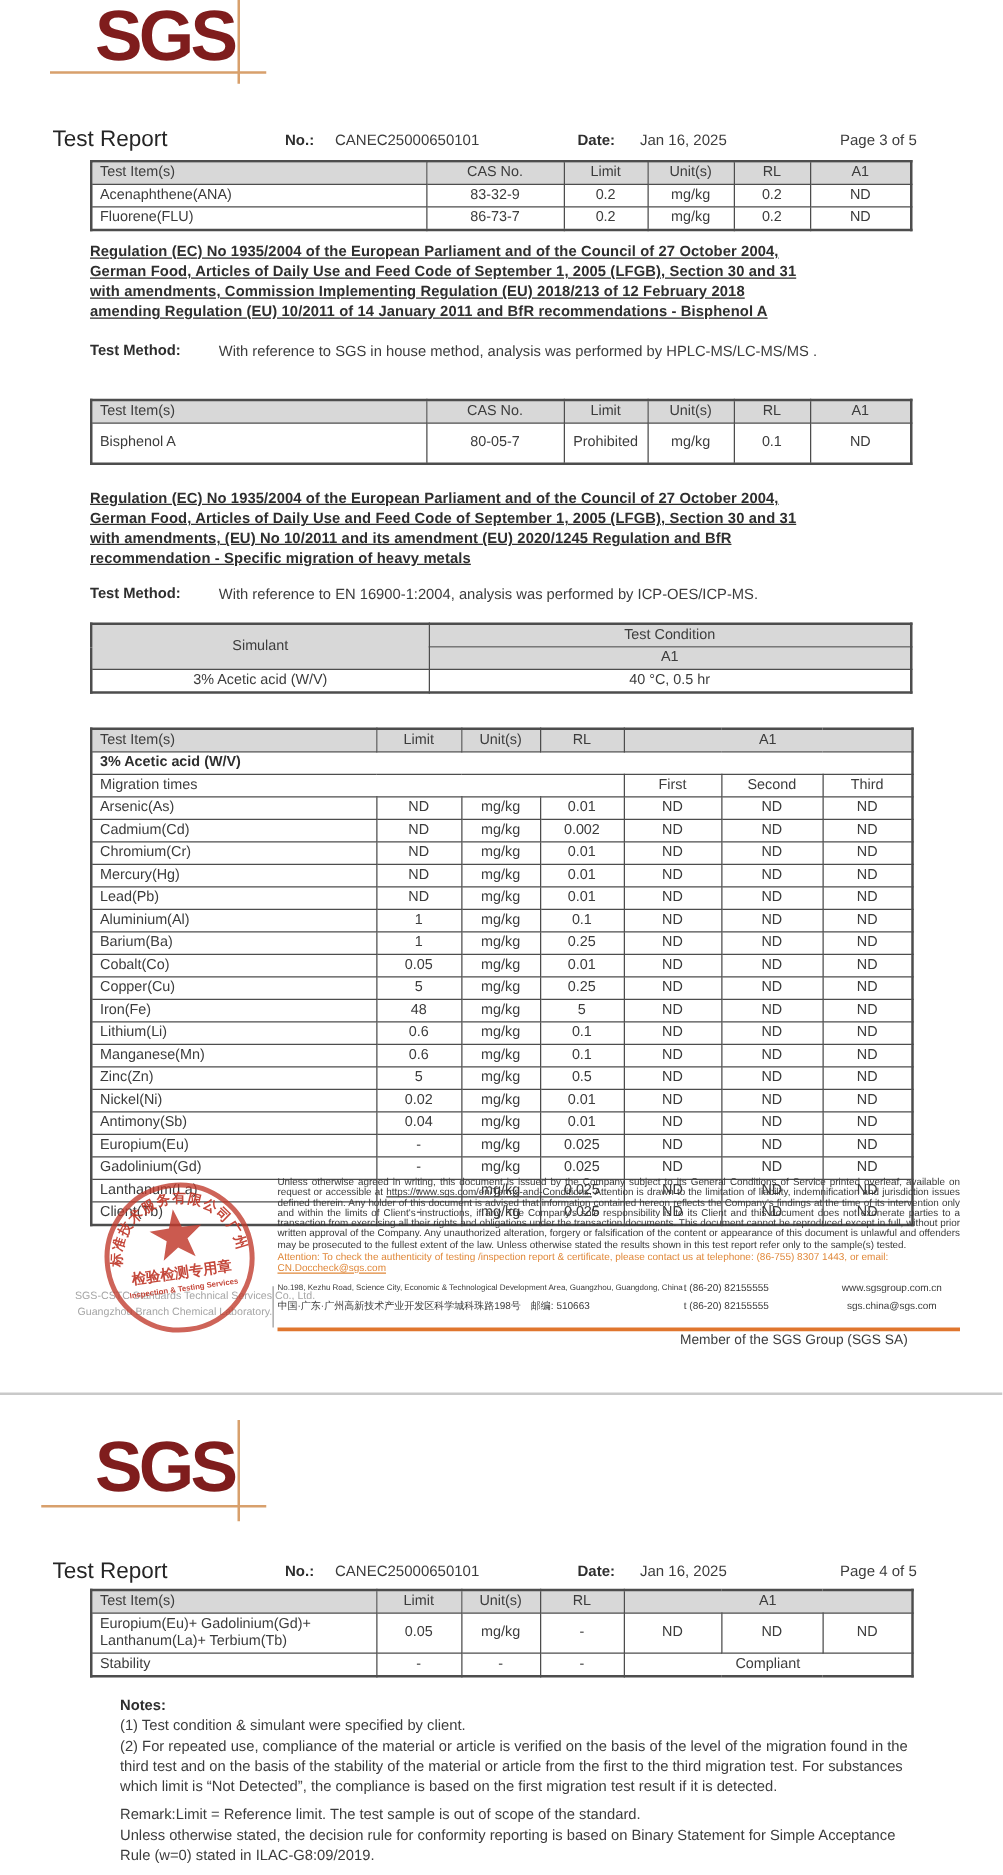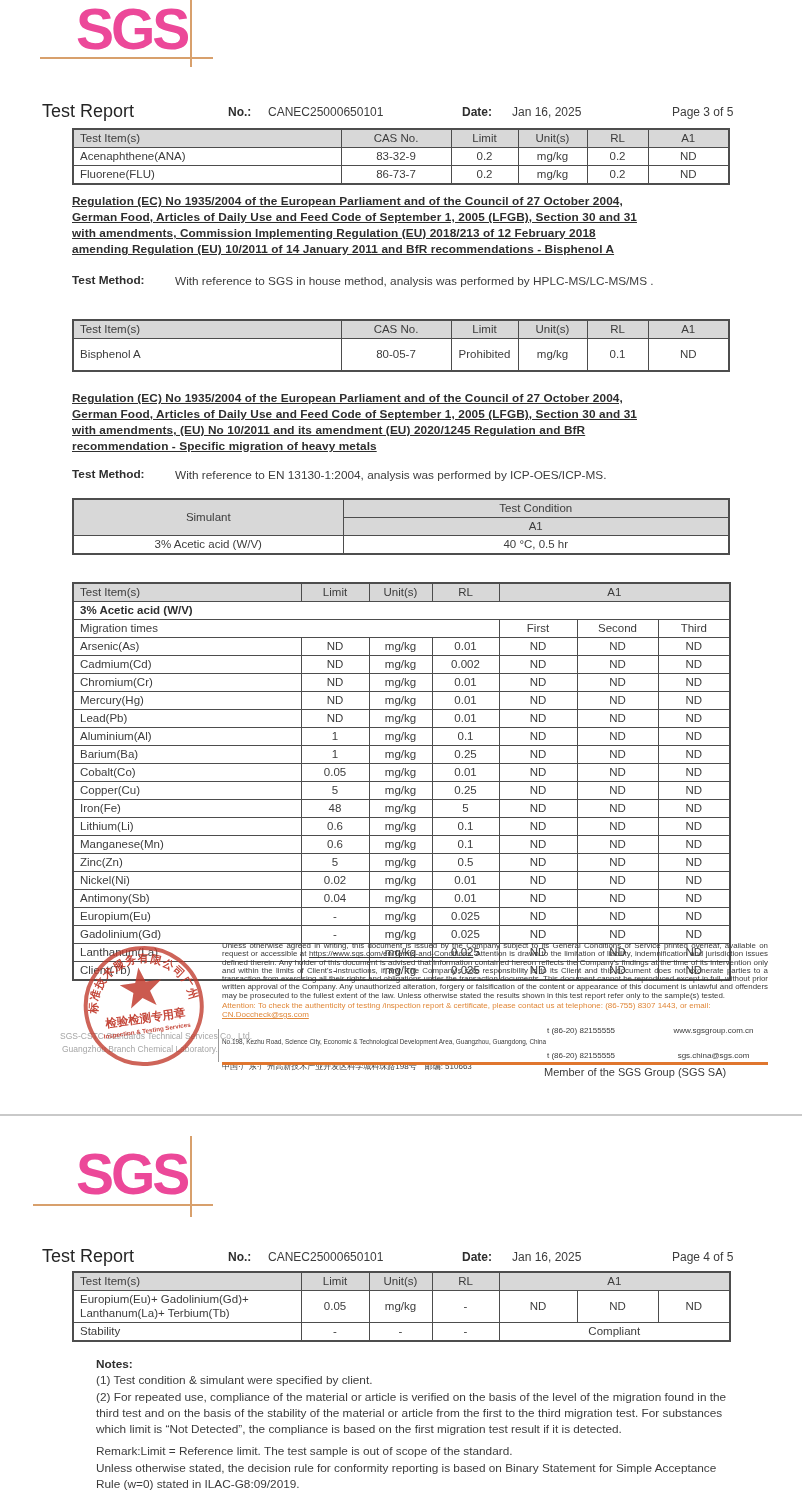--- a/index.html
+++ b/index.html
@@ -3,21 +3,21 @@
 <meta charset="utf-8">
 <style>
   html,body{margin:0;padding:0;}
   body{
     width:802px;height:1500px;position:relative;overflow:hidden;
     background:#ffffff;color:#2e2e2e;
     font-family:"Liberation Sans","DejaVu Sans",sans-serif;
   }
   .abs{position:absolute;}
   
-  .sgs-text{position:absolute;font-size:57px;font-weight:bold;color:#ec4899;
+  .sgs-text{position:absolute;font-size:57px;font-weight:bold;color:#7f1d1d;
     letter-spacing:-3px;line-height:1;font-family:"Liberation Sans",sans-serif;}
   .logo-hline{position:absolute;height:2px;background:#d8a06c;}
   .logo-vline{position:absolute;width:2px;background:#d8a06c;}
   
   .rh-title{position:absolute;font-size:18px;font-weight:normal;color:#252525;top:0;}
   .rh-label{position:absolute;font-size:12px;font-weight:bold;top:4px;}
   .rh-value{position:absolute;font-size:12px;top:4px;color:#3c3c3c;}
   
   table{border-collapse:collapse;table-layout:fixed;position:absolute;}
   td{border:1px solid #4d4d4d;font-size:11.5px;color:#3c3c3c;text-align:center;
@@ -31,21 +31,21 @@
   .reg-line{font-size:11.8px;font-weight:bold;line-height:16px;
     text-decoration:underline;color:#2e2e2e;letter-spacing:.1px;}
   .tm-label{position:absolute;left:72px;font-size:11.8px;font-weight:bold;}
   .tm-text{position:absolute;left:175px;width:522px;font-size:11.8px;line-height:16px;color:#3c3c3c;}
   
   .disc-block{position:absolute;left:222px;top:942px;width:546px;}
   .disc{font-size:7.9px;line-height:8.3px;text-align:justify;color:#3a3a3a;margin:0;}
   .attn{font-size:8px;line-height:8.7px;color:#e0883a;font-weight:normal;margin:2px 0 0 0;}
   .link{text-decoration:underline;}
   .addr-row{display:flex;font-size:8px;color:#3a3a3a;line-height:13px;margin-top:1px;}
-  .addr-c1{width:325px;font-size:6.4px;white-space:nowrap;overflow:hidden;margin-top:11px;}
+  .addr-c1{width:325px;font-size:6.4px;white-space:nowrap;overflow:hidden;}
   .addr-c1.cn{font-size:8px;}
   .addr-c2{width:112px;}
   .addr-c3{flex:1;text-align:center;}
   .footer-rule{position:absolute;left:222px;top:1062px;width:546px;height:3px;background:#e0762e;}
   .addr-vline{position:absolute;left:218px;top:1029px;width:1px;height:33px;background:#9a9a9a;}
   .member{position:absolute;left:544px;top:1066px;font-size:11px;color:#3c3c3c;}
   .company-gray{position:absolute;font-size:8.5px;color:#a6a6a6;white-space:nowrap;}
   .stamp-wrap{position:absolute;left:80px;top:942px;transform:rotate(-8deg);opacity:.92;}
   .page-divider{position:absolute;left:0;top:1114px;width:802px;height:2px;background:#c9c9c9;}
   
@@ -154,21 +154,21 @@
 
 <div class="abs" style="left:72px;top:390px;width:650px;">
   <div class="reg-line">Regulation (EC) No 1935/2004 of the European Parliament and of the Council of 27 October 2004,</div>
   <div class="reg-line">German Food, Articles of Daily Use and Feed Code of September 1, 2005 (LFGB), Section 30 and 31</div>
   <div class="reg-line">with amendments, (EU) No 10/2011 and its amendment (EU) 2020/1245 Regulation and BfR</div>
   <div class="reg-line">recommendation - Specific migration of heavy metals</div>
 </div>
 
 <div class="abs" style="left:0;top:467px;width:802px;height:18px;">
   <span class="tm-label">Test Method:</span>
-  <span class="tm-text">With reference to EN 13130-1:2004, analysis was performed by ICP-OES/ICP-MS.</span>
+  <span class="tm-text">With reference to EN 16900-1:2004, analysis was performed by ICP-OES/ICP-MS.</span>
 </div>
 
 <table class="outer" style="left:72px;top:498px;width:656px;">
   <colgroup>
       <col style="width:270px">
       <col style="width:386px">
     </colgroup>
   <tbody>
       <tr>
     <td class="hd" rowspan="2">Simulant</td>

